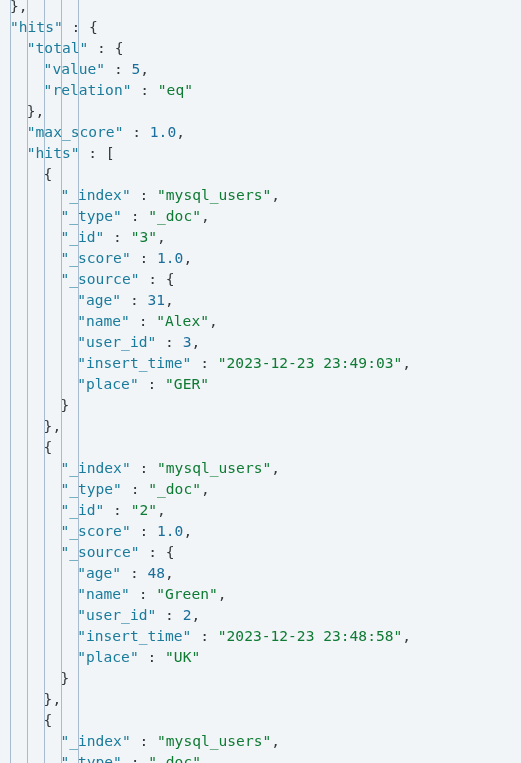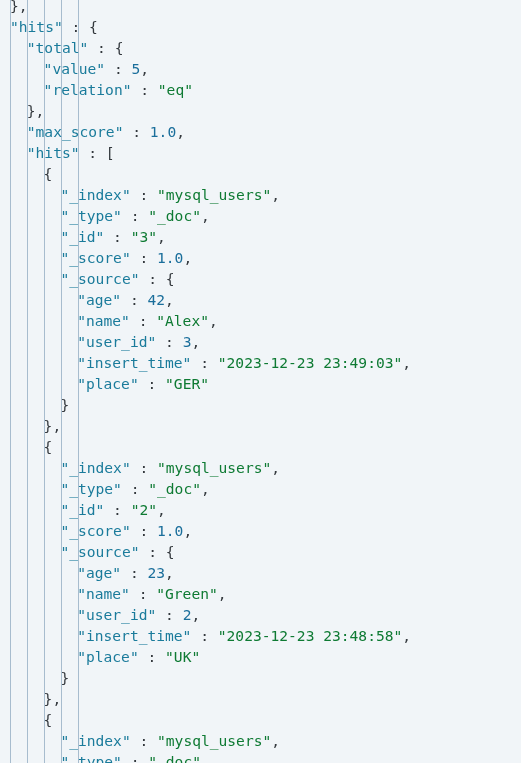--- a/index.html
+++ b/index.html
@@ -85,34 +85,34 @@
       <div class="code-line" style="padding-left: 43.6px;"><span class="t-key">"relation"</span><span class="t-punc"> : </span><span class="t-str">"eq"</span></div>
       <div class="code-line" style="padding-left: 26.8px;"><span class="t-punc">},</span></div>
       <div class="code-line" style="padding-left: 26.8px;"><span class="t-key">"max_score"</span><span class="t-punc"> : </span><span class="t-num">1.0</span><span class="t-punc">,</span></div>
       <div class="code-line" style="padding-left: 26.8px;"><span class="t-key">"hits"</span><span class="t-punc"> : [</span></div>
       <div class="code-line" style="padding-left: 43.6px;"><span class="t-punc">{</span></div>
       <div class="code-line" style="padding-left: 60.4px;"><span class="t-key">"_index"</span><span class="t-punc"> : </span><span class="t-str">"mysql_users"</span><span class="t-punc">,</span></div>
       <div class="code-line" style="padding-left: 60.4px;"><span class="t-key">"_type"</span><span class="t-punc"> : </span><span class="t-str">"_doc"</span><span class="t-punc">,</span></div>
       <div class="code-line" style="padding-left: 60.4px;"><span class="t-key">"_id"</span><span class="t-punc"> : </span><span class="t-str">"3"</span><span class="t-punc">,</span></div>
       <div class="code-line" style="padding-left: 60.4px;"><span class="t-key">"_score"</span><span class="t-punc"> : </span><span class="t-num">1.0</span><span class="t-punc">,</span></div>
       <div class="code-line" style="padding-left: 60.4px;"><span class="t-key">"_source"</span><span class="t-punc"> : {</span></div>
-      <div class="code-line" style="padding-left: 77.2px;"><span class="t-key">"age"</span><span class="t-punc"> : </span><span class="t-num">42</span><span class="t-punc">,</span></div>
+      <div class="code-line" style="padding-left: 77.2px;"><span class="t-key">"age"</span><span class="t-punc"> : </span><span class="t-num">31</span><span class="t-punc">,</span></div>
       <div class="code-line" style="padding-left: 77.2px;"><span class="t-key">"name"</span><span class="t-punc"> : </span><span class="t-str">"Alex"</span><span class="t-punc">,</span></div>
       <div class="code-line" style="padding-left: 77.2px;"><span class="t-key">"user_id"</span><span class="t-punc"> : </span><span class="t-num">3</span><span class="t-punc">,</span></div>
       <div class="code-line" style="padding-left: 77.2px;"><span class="t-key">"insert_time"</span><span class="t-punc"> : </span><span class="t-str">"2023-12-23 23:49:03"</span><span class="t-punc">,</span></div>
       <div class="code-line" style="padding-left: 77.2px;"><span class="t-key">"place"</span><span class="t-punc"> : </span><span class="t-str">"GER"</span></div>
       <div class="code-line" style="padding-left: 60.4px;"><span class="t-punc">}</span></div>
       <div class="code-line" style="padding-left: 43.6px;"><span class="t-punc">},</span></div>
       <div class="code-line" style="padding-left: 43.6px;"><span class="t-punc">{</span></div>
       <div class="code-line" style="padding-left: 60.4px;"><span class="t-key">"_index"</span><span class="t-punc"> : </span><span class="t-str">"mysql_users"</span><span class="t-punc">,</span></div>
       <div class="code-line" style="padding-left: 60.4px;"><span class="t-key">"_type"</span><span class="t-punc"> : </span><span class="t-str">"_doc"</span><span class="t-punc">,</span></div>
       <div class="code-line" style="padding-left: 60.4px;"><span class="t-key">"_id"</span><span class="t-punc"> : </span><span class="t-str">"2"</span><span class="t-punc">,</span></div>
       <div class="code-line" style="padding-left: 60.4px;"><span class="t-key">"_score"</span><span class="t-punc"> : </span><span class="t-num">1.0</span><span class="t-punc">,</span></div>
       <div class="code-line" style="padding-left: 60.4px;"><span class="t-key">"_source"</span><span class="t-punc"> : {</span></div>
-      <div class="code-line" style="padding-left: 77.2px;"><span class="t-key">"age"</span><span class="t-punc"> : </span><span class="t-num">23</span><span class="t-punc">,</span></div>
+      <div class="code-line" style="padding-left: 77.2px;"><span class="t-key">"age"</span><span class="t-punc"> : </span><span class="t-num">48</span><span class="t-punc">,</span></div>
       <div class="code-line" style="padding-left: 77.2px;"><span class="t-key">"name"</span><span class="t-punc"> : </span><span class="t-str">"Green"</span><span class="t-punc">,</span></div>
       <div class="code-line" style="padding-left: 77.2px;"><span class="t-key">"user_id"</span><span class="t-punc"> : </span><span class="t-num">2</span><span class="t-punc">,</span></div>
       <div class="code-line" style="padding-left: 77.2px;"><span class="t-key">"insert_time"</span><span class="t-punc"> : </span><span class="t-str">"2023-12-23 23:48:58"</span><span class="t-punc">,</span></div>
       <div class="code-line" style="padding-left: 77.2px;"><span class="t-key">"place"</span><span class="t-punc"> : </span><span class="t-str">"UK"</span></div>
       <div class="code-line" style="padding-left: 60.4px;"><span class="t-punc">}</span></div>
       <div class="code-line" style="padding-left: 43.6px;"><span class="t-punc">},</span></div>
       <div class="code-line" style="padding-left: 43.6px;"><span class="t-punc">{</span></div>
       <div class="code-line" style="padding-left: 60.4px;"><span class="t-key">"_index"</span><span class="t-punc"> : </span><span class="t-str">"mysql_users"</span><span class="t-punc">,</span></div>
       <div class="code-line" style="padding-left: 60.4px;"><span class="t-key">"_type"</span><span class="t-punc"> : </span><span class="t-str">"_doc"</span><span class="t-punc">,</span></div>
     </div>

